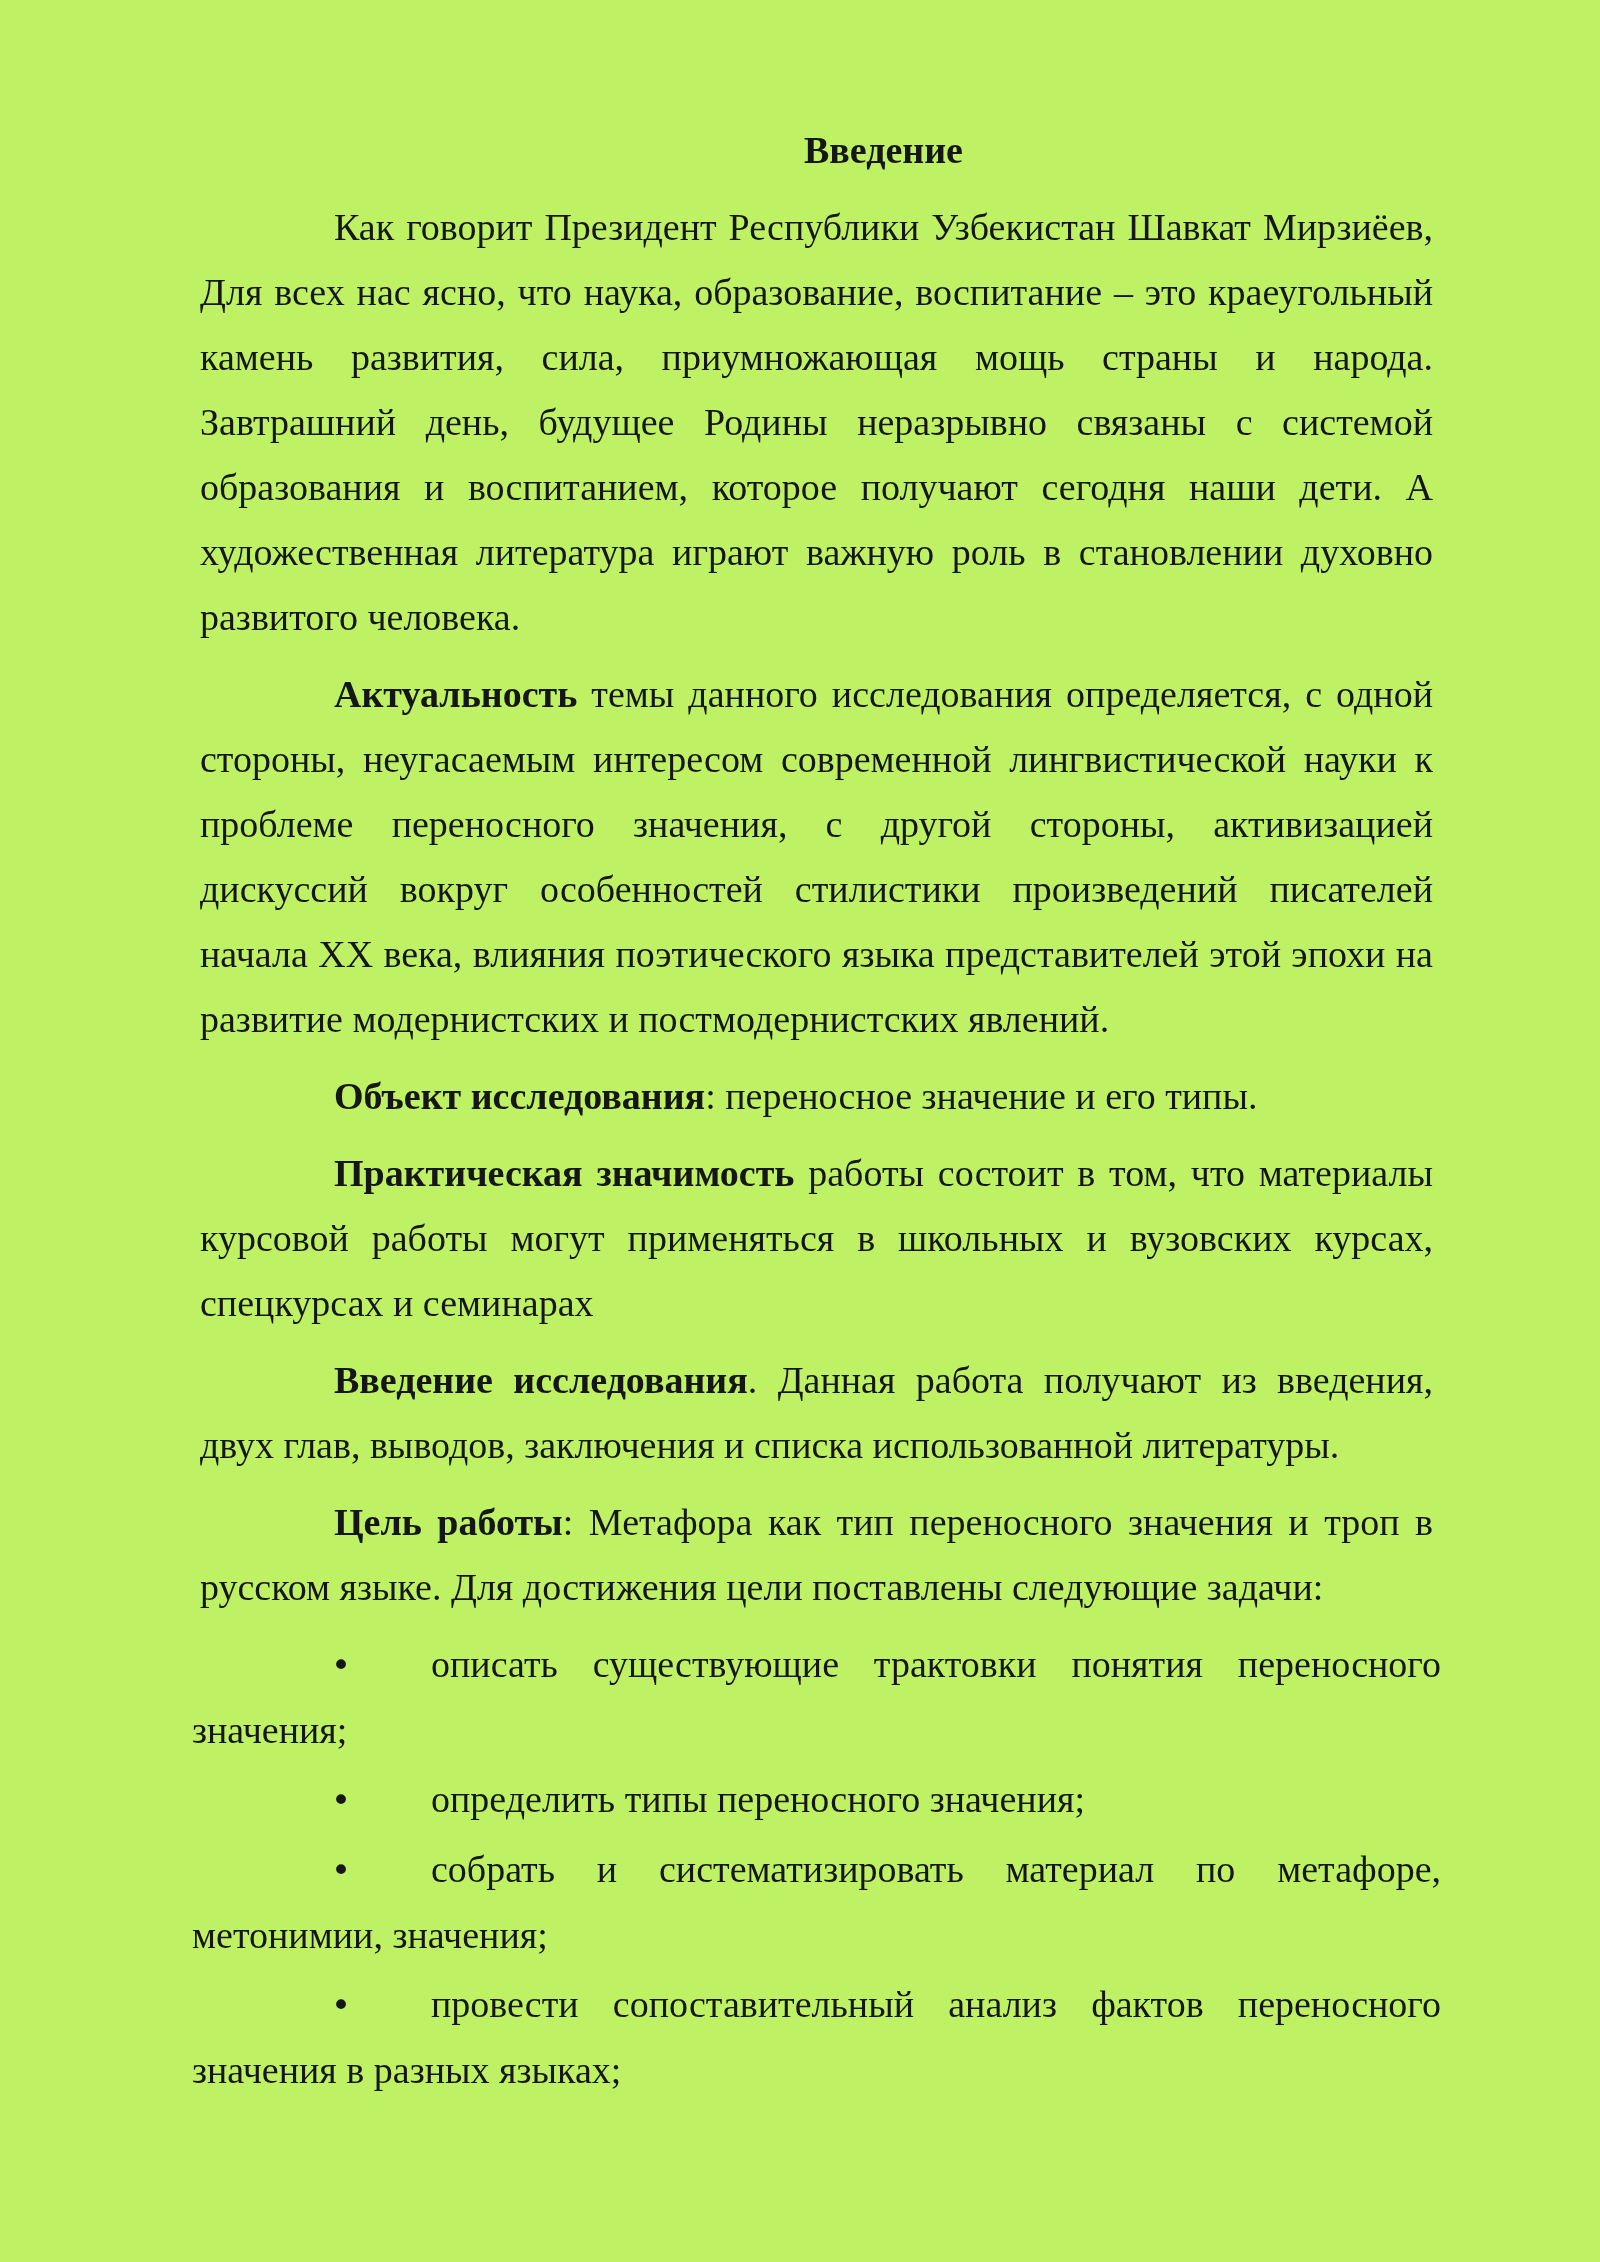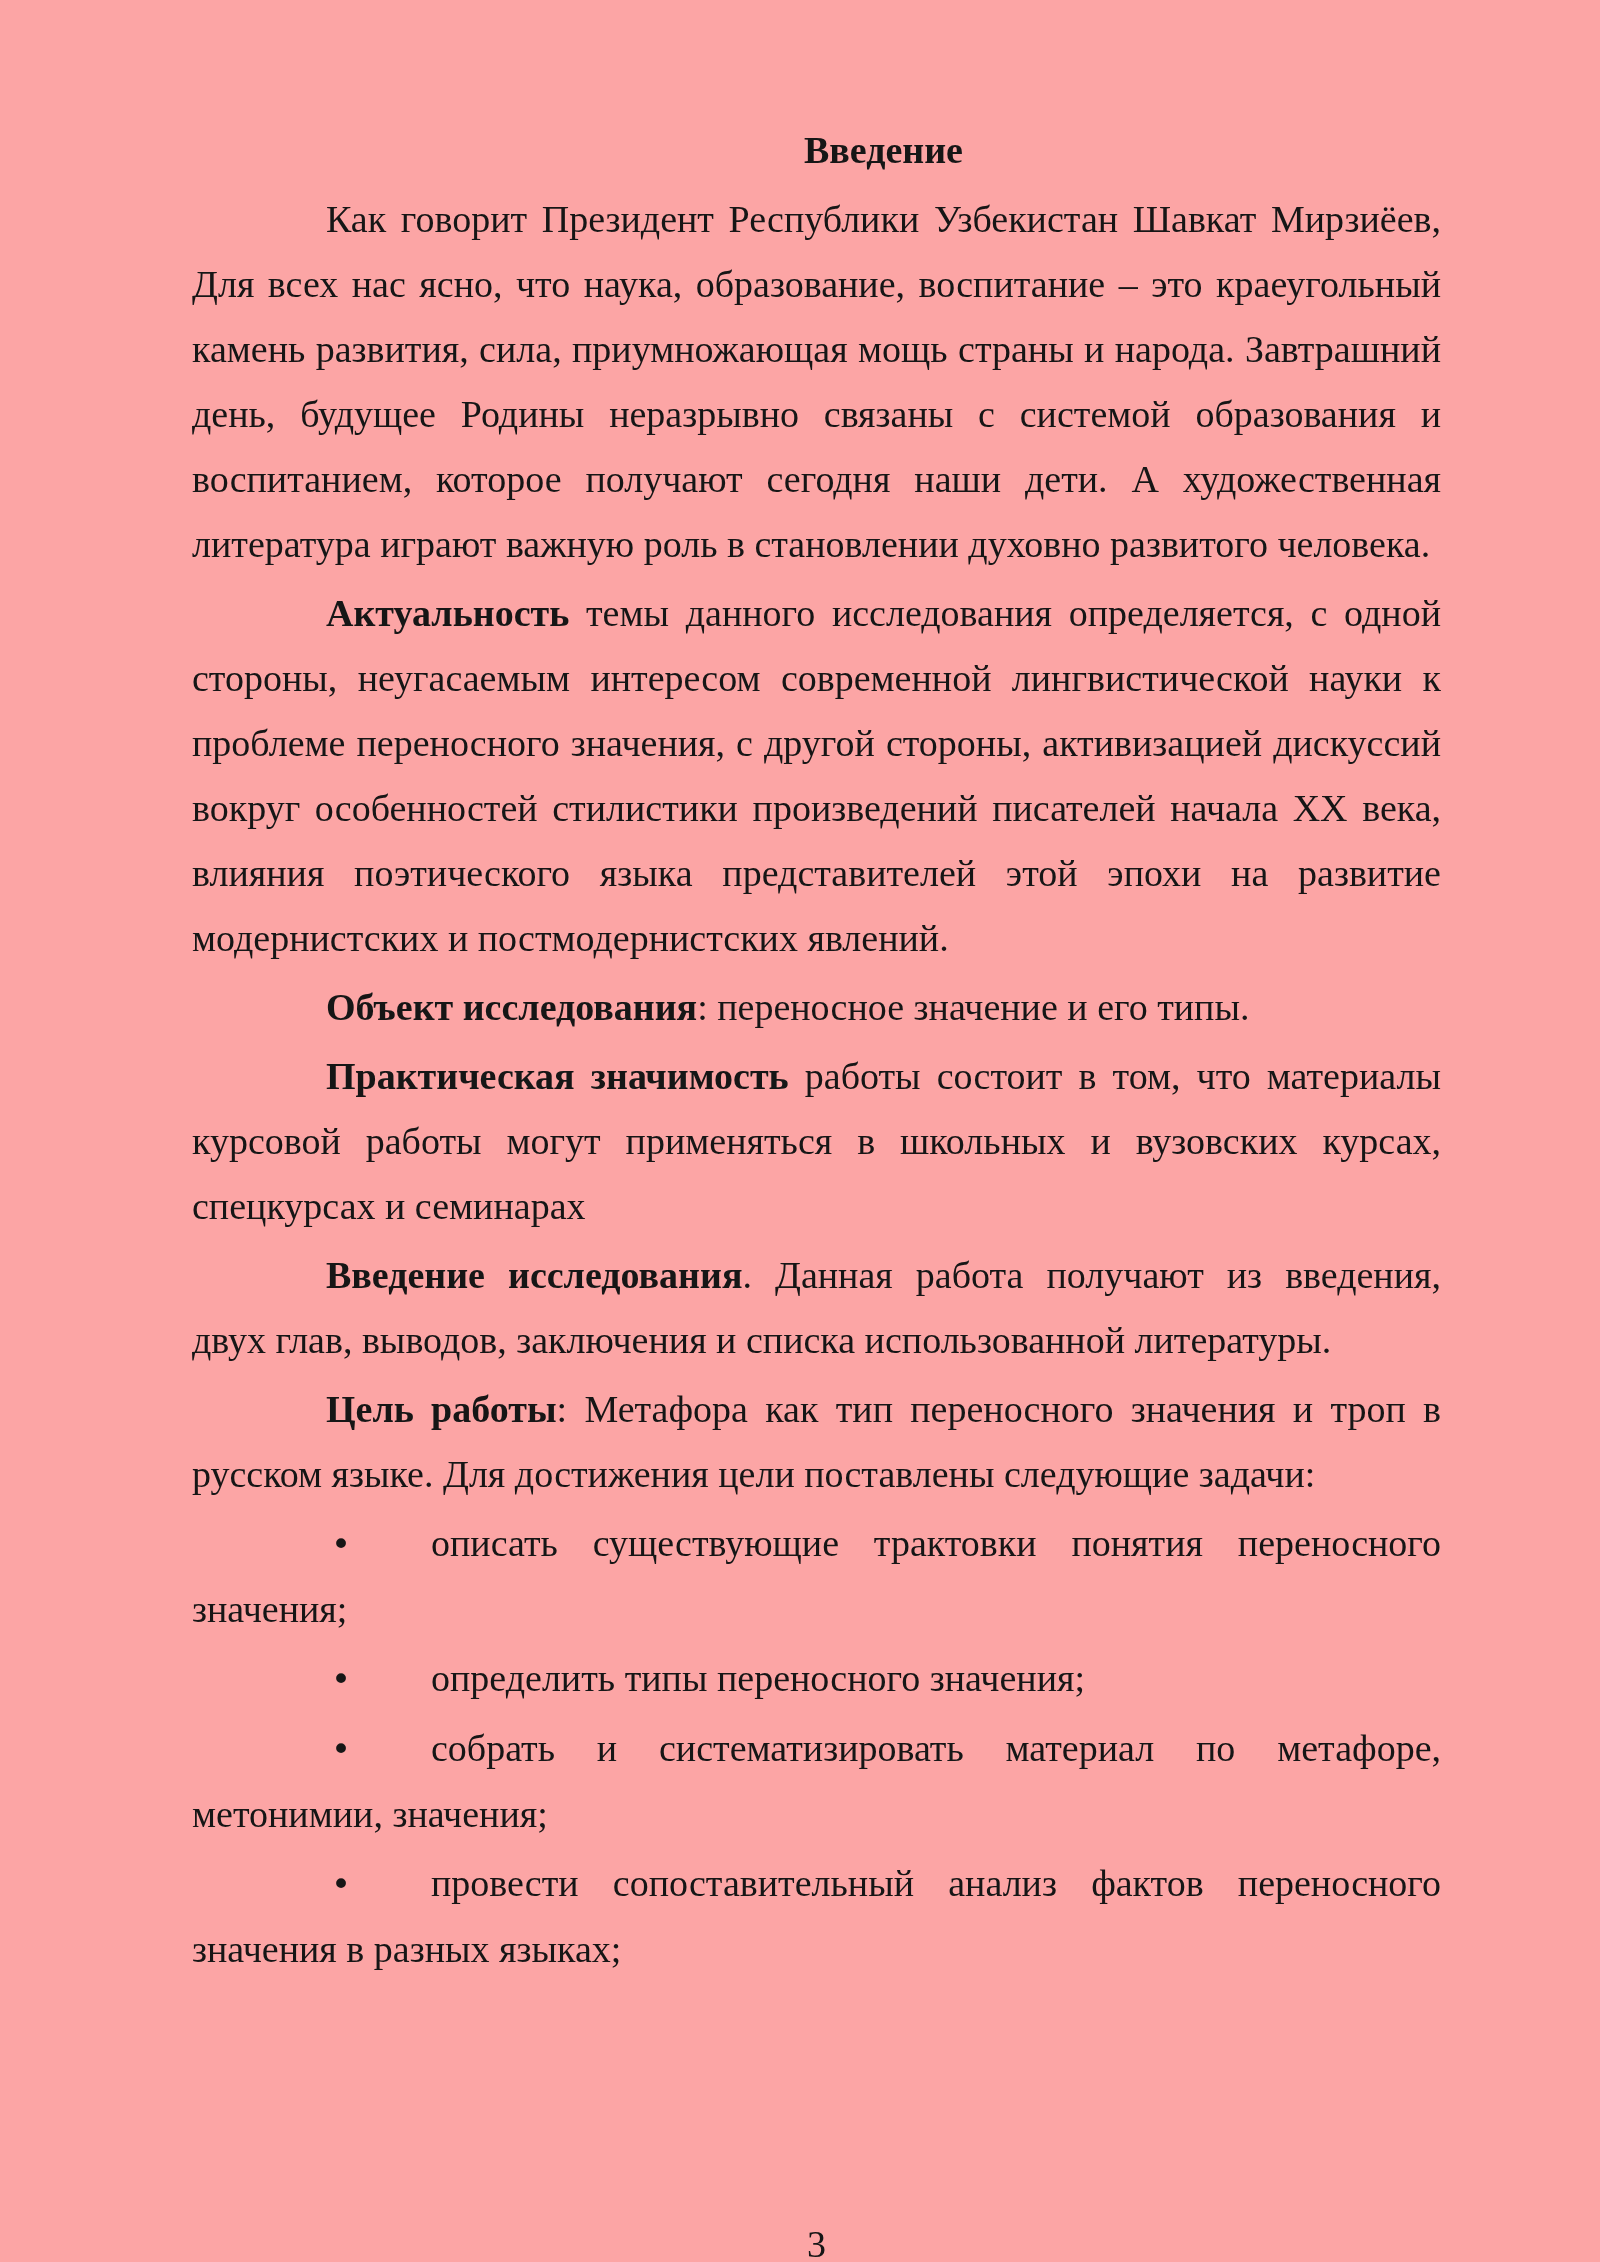--- a/index.html
+++ b/index.html
@@ -5,39 +5,39 @@
   html, body {
     margin: 0;
     padding: 0;
     background: #ffffff;
   }
   .page {
     position: relative;
     width: 1600px;
     height: 2262px;
     box-sizing: border-box;
-    background: #fca5a5;
+    background: #bef264;
     padding: 118px 155px 0 188px;
     font-family: "Liberation Serif", "DejaVu Serif", serif;
     font-size: 38px;
     line-height: 65px;
     color: #161616;
     overflow: hidden;
   }
   .doc-title {
     margin: 0;
     font-size: 38px;
     line-height: 65px;
     font-weight: bold;
     text-align: center;
     
     padding-left: 134px;
   }
   p.para {
-    margin: 4px;
+    margin: 12px;
     text-align: justify;
     text-indent: 134px;
   }
   p.bullet {
     margin: 4px;
     text-align: justify;
     text-indent: 139px;
   }
   .bullet-marker {
     display: inline-block;

